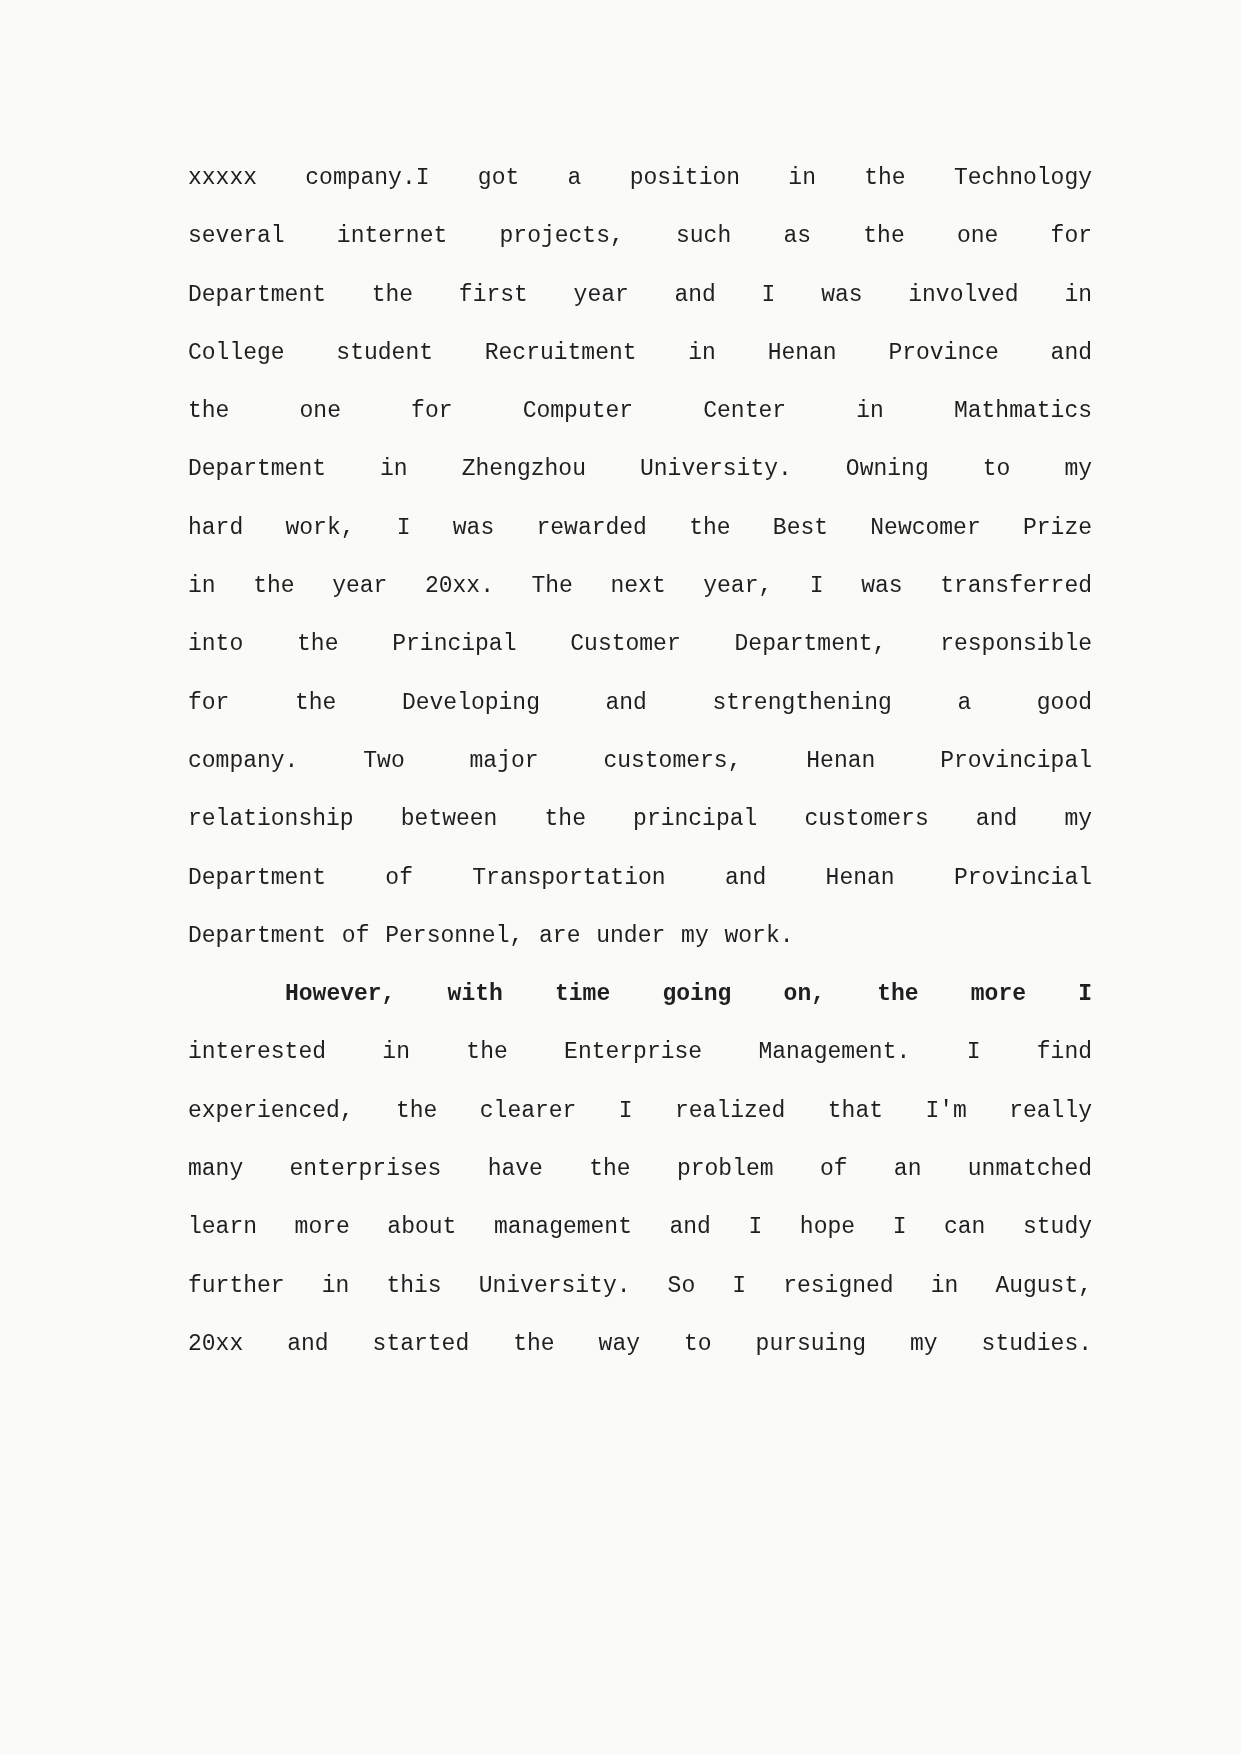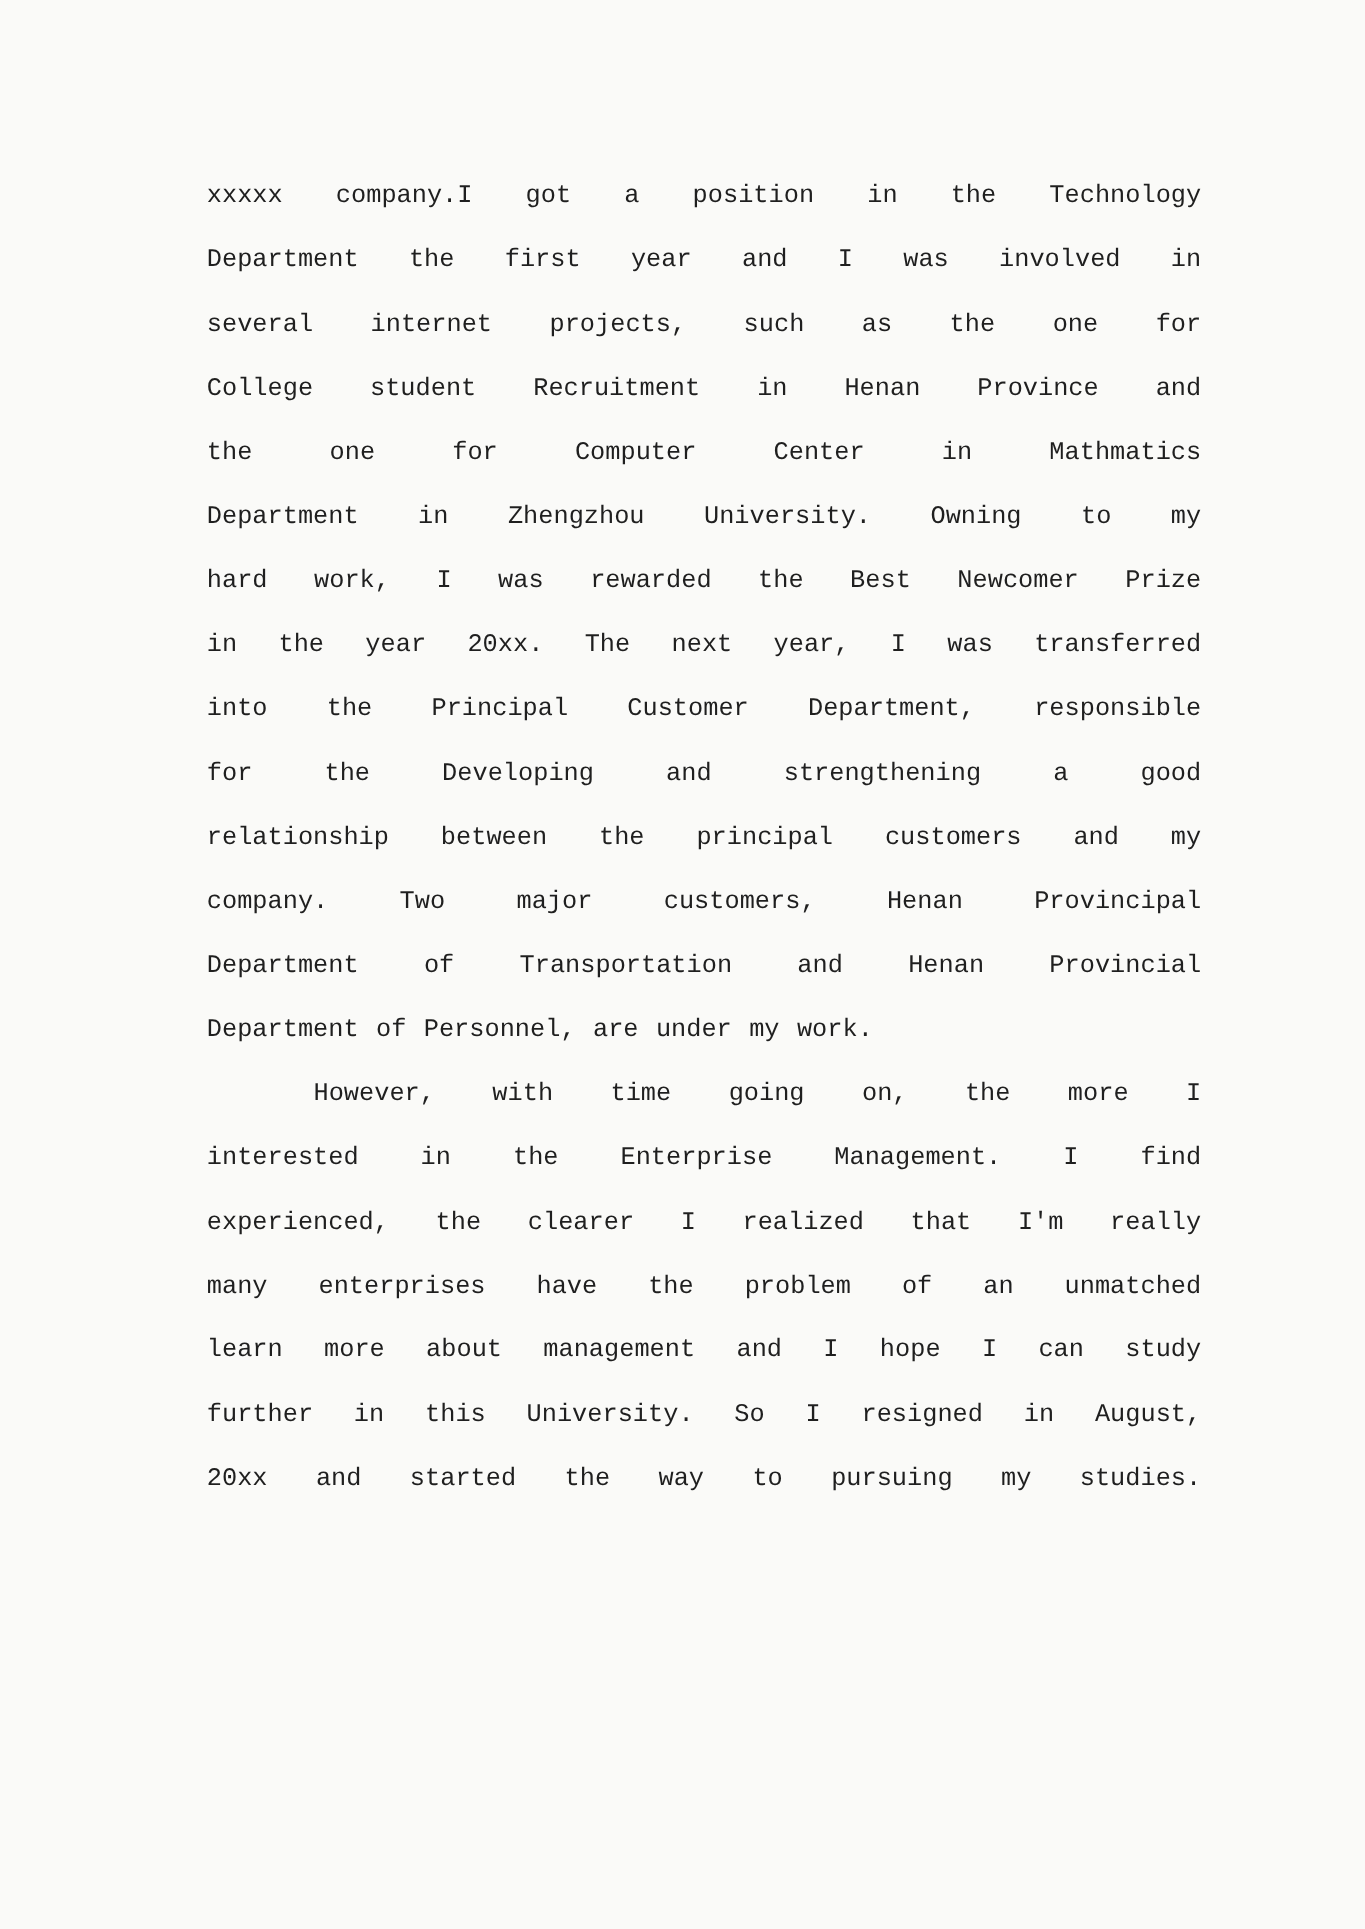--- a/index.html
+++ b/index.html
@@ -27,40 +27,41 @@
     word-spacing: 2px;
     text-align: justify;
     text-align-last: justify;
     white-space: nowrap;
   }
   .line.para-end {
     text-align-last: left;
   }
   .line.indent {
     text-indent: 97px;
+    font-weight: bold;
   }
 </style>
 </head>
 <body>
 
 <div class="page">
 
   <div class="para">
     <div class="line">xxxxx company.I got a position in the Technology</div>
+    <div class="line">several internet projects, such as the one for</div>
     <div class="line">Department the first year and I was involved in</div>
-    <div class="line">several internet projects, such as the one for</div>
     <div class="line">College student Recruitment in Henan Province and</div>
     <div class="line">the one for Computer Center in Mathmatics</div>
     <div class="line">Department in Zhengzhou University. Owning to my</div>
     <div class="line">hard work, I was rewarded the Best Newcomer Prize</div>
     <div class="line">in the year 20xx. The next year, I was transferred</div>
     <div class="line">into the Principal Customer Department, responsible</div>
     <div class="line">for the Developing and strengthening a good</div>
+    <div class="line">company. Two major customers, Henan Provincipal</div>
     <div class="line">relationship between the principal customers and my</div>
-    <div class="line">company. Two major customers, Henan Provincipal</div>
     <div class="line">Department of Transportation and Henan Provincial</div>
     <div class="line para-end">Department of Personnel, are under my work.</div>
   </div>
 
   <div class="para">
     <div class="line indent">However, with time going on, the more I</div>
     <div class="line">interested in the Enterprise Management. I find</div>
     <div class="line">experienced, the clearer I realized that I'm really</div>
     <div class="line">many enterprises have the problem of an unmatched</div>
     <div class="line">learn more about management and I hope I can study</div>

